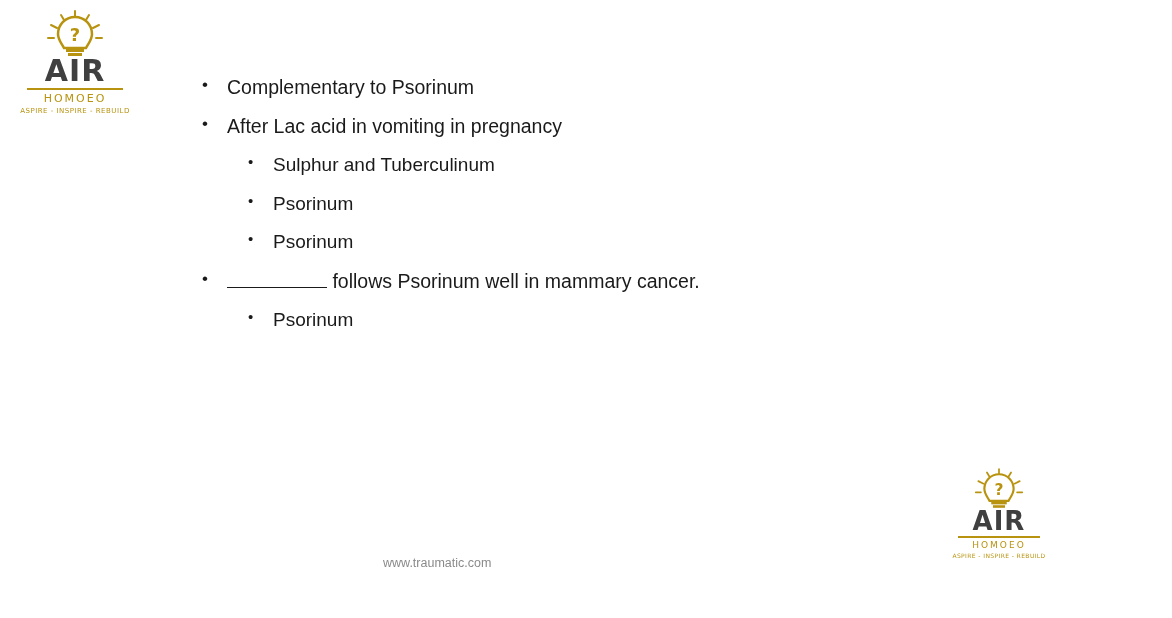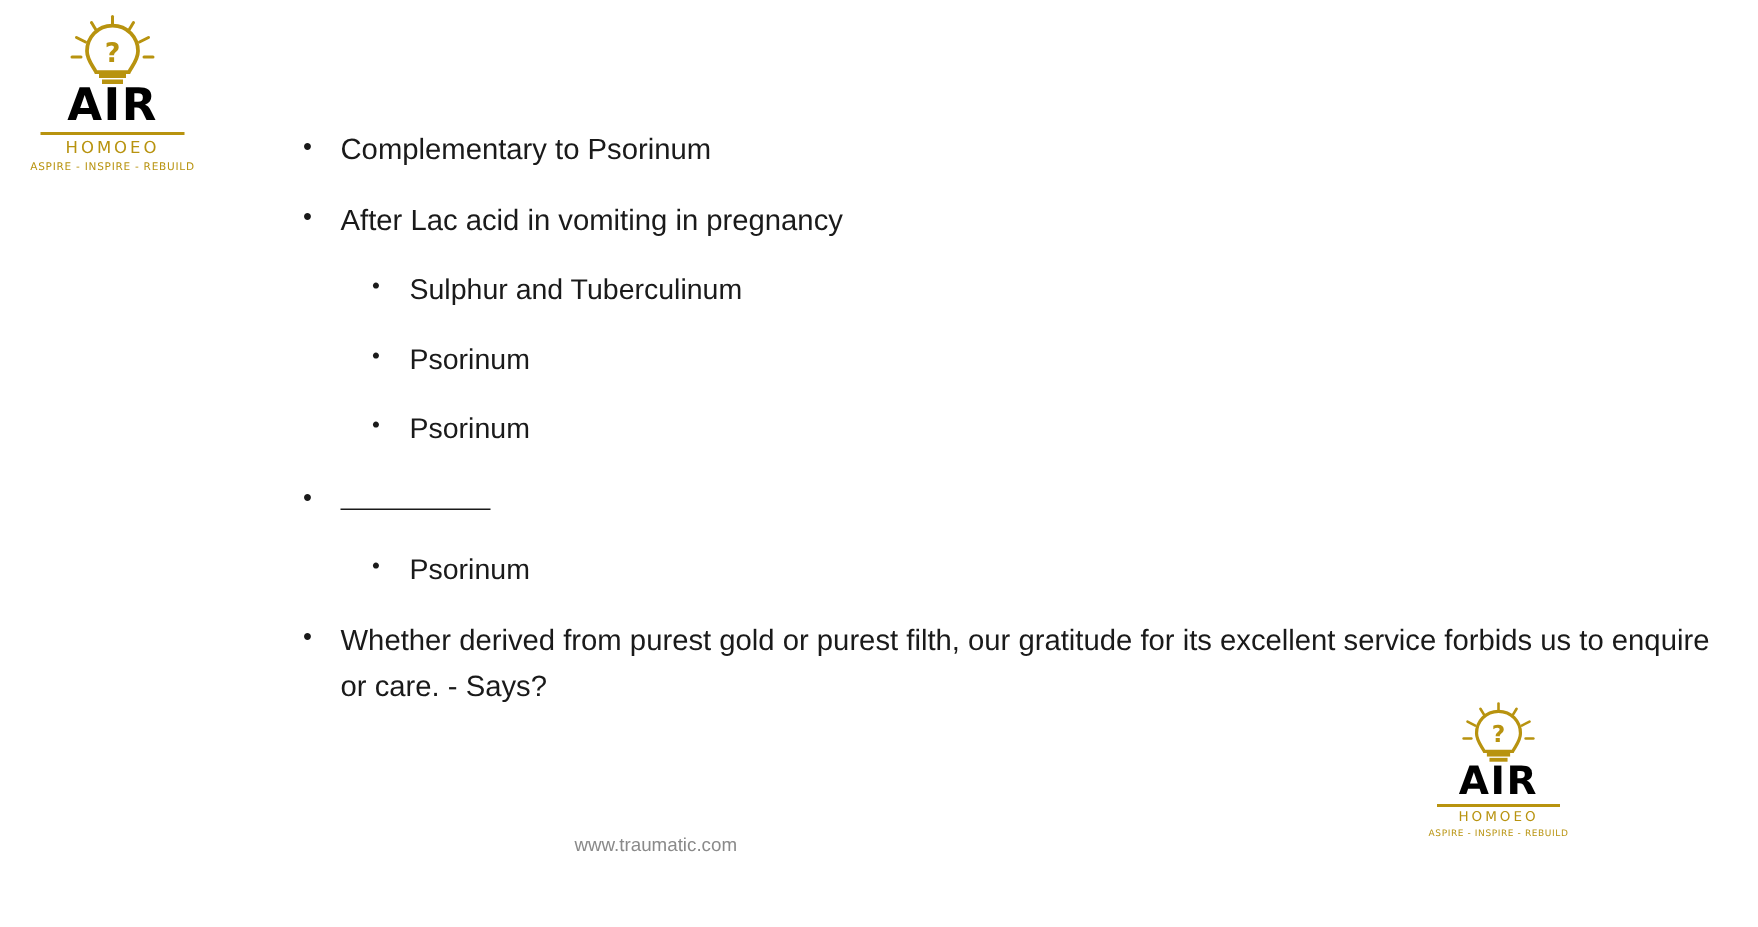--- a/index.html
+++ b/index.html
@@ -25,21 +25,21 @@
   .logo .bulb {
     position: relative;
     display: block;
     margin: 0 auto;
   }
   .logo .bulb svg { display: block; margin: 0 auto; }
   .logo .air {
     font-family: "DejaVu Sans", sans-serif;
     font-weight: bold;
     letter-spacing: 1px;
-    color: #000000;
+    color: #404040;
     line-height: 1;
   }
   .logo .homoeo {
     font-family: "DejaVu Sans", sans-serif;
     font-weight: normal;
     color: #b8930f;
     line-height: 1;
     text-align: center;
   }
   .logo .tagline {
@@ -86,21 +86,21 @@
   ul.bullets {
     list-style: none;
     margin: 0;
     padding: 0;
   }
   li.bullet-item {
     position: relative;
     font-size: 19.5px;
     color: #1a1a1a;
     line-height: 1.55;
-    margin: 17px 0 9px 0;
+    margin: 4px 0 9px 0;
     padding-left: 41px;
   }
   li.bullet-item::before {
     content: "\2022";
     position: absolute;
     left: 16px;
     top: 0;
     font-size: 17px;
     color: #1a1a1a;
   }
@@ -156,23 +156,22 @@
   <div class="tagline">ASPIRE - INSPIRE - REBUILD</div>
 </div>
 
 <div id="slide-content">
   <ul class="bullets">
     <li class="bullet-item"><span>Complementary to Psorinum</span></li>
     <li class="bullet-item"><span>After Lac acid in vomiting in pregnancy</span></li>
     <li class="bullet-item level2"><span>Sulphur and Tuberculinum</span></li>
     <li class="bullet-item level2"><span>Psorinum</span></li>
     <li class="bullet-item level2"><span>Psorinum</span></li>
-    <li class="bullet-item"><span class="blank"></span> </li>
+    <li class="bullet-item"><span class="blank"></span> <span>follows Psorinum well in mammary cancer.</span></li>
     <li class="bullet-item level2"><span>Psorinum</span></li>
-    <li class="bullet-item"><span>Whether derived from purest gold or purest filth, our gratitude for its excellent service forbids us to enquire or care. - Says?</span></li>
   </ul>
 </div>
 
 <div id="site-url">www.traumatic.com</div>
 
 <div class="logo" id="logo-watermark">
   <span class="bulb">
     <svg width="62" height="40" viewBox="0 0 72 46" aria-hidden="true">
       <g stroke="#b8930f" stroke-width="2" stroke-linecap="round">
         <line x1="36" y1="1" x2="36" y2="7"></line>

